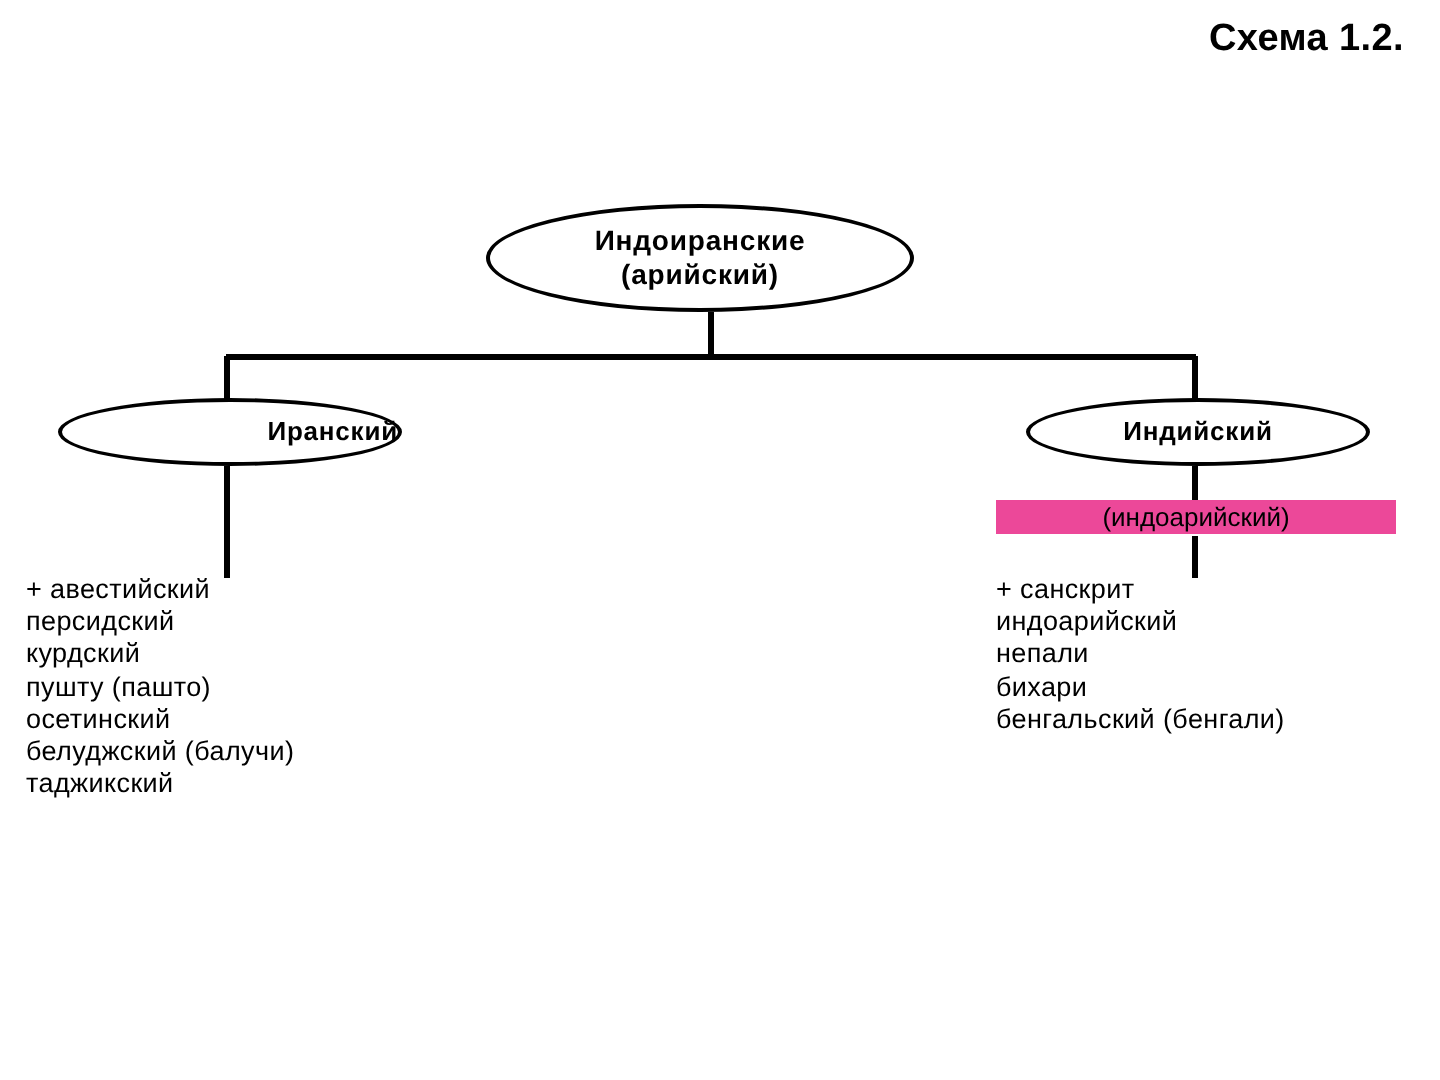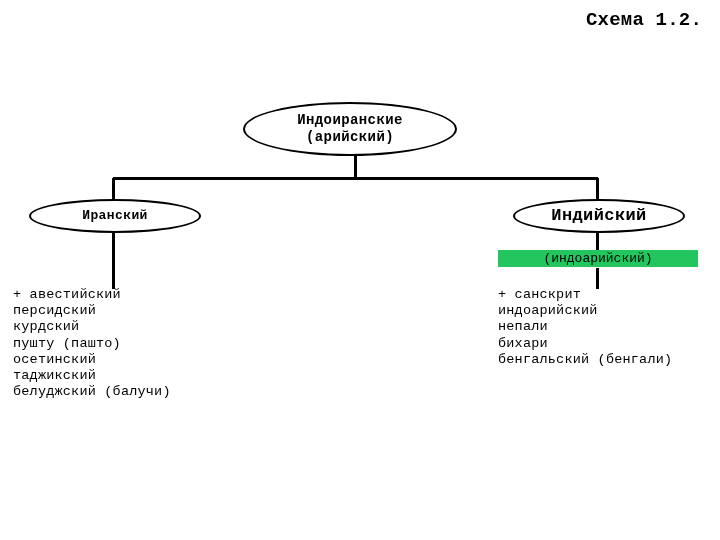--- a/index.html
+++ b/index.html
@@ -7,21 +7,21 @@
     margin: 0;
     padding: 0;
     background: #ffffff;
   }
   #slide {
     position: relative;
     width: 720px;
     height: 540px;
     background: #ffffff;
     overflow: hidden;
-    font-family: Liberation Mono, monospace;
+    font-family: Liberation Sans, sans-serif;
     color: #000000;
   }
 
   
   #slide-title {
     position: absolute;
     left: 0;
     top: 9px;
     width: 702px;
     text-align: right;
@@ -68,41 +68,42 @@
   }
   #node-root .line2 { font-size: 14px; }
 
   #node-iranian {
     left: 29px;
     top: 199px;
     width: 172px;
     height: 34px;
     font-size: 13px;
     letter-spacing: 0.4px;
+    align-items: flex-end;
   }
 
   #node-indian {
     left: 513px;
     top: 199px;
     width: 172px;
     height: 34px;
-    font-size: 17px;
+    font-size: 13px;
     letter-spacing: 0.4px;
   }
 
   
   #indian-subcaption {
     position: absolute;
     left: 498px;
     top: 250px;
     width: 200px;
     text-align: center;
     font-size: 13px;
     color: #000000;
-    background: #22c55e;
+    background: #ec4899;
     padding: 1px 0;
     white-space: nowrap;
   }
 
   
   .lang-list {
     position: absolute;
     text-align: left;
     font-size: 13.5px;
     line-height: 16.2px;
@@ -162,22 +163,22 @@
   </div>
 
   <div id="indian-subcaption">(индоарийский)</div>
 
   <div class="lang-list" id="list-iranian">
     <span class="lang-item">+ авестийский</span>
     <span class="lang-item">персидский</span>
     <span class="lang-item">курдский</span>
     <span class="lang-item">пушту (пашто)</span>
     <span class="lang-item">осетинский</span>
+    <span class="lang-item">белуджский (балучи)</span>
     <span class="lang-item">таджикский</span>
-    <span class="lang-item">белуджский (балучи)</span>
   </div>
 
   <div class="lang-list" id="list-indian">
     <span class="lang-item">+ санскрит</span>
     <span class="lang-item">индоарийский</span>
     <span class="lang-item">непали</span>
     <span class="lang-item">бихари</span>
     <span class="lang-item">бенгальский (бенгали)</span>
   </div>
 

